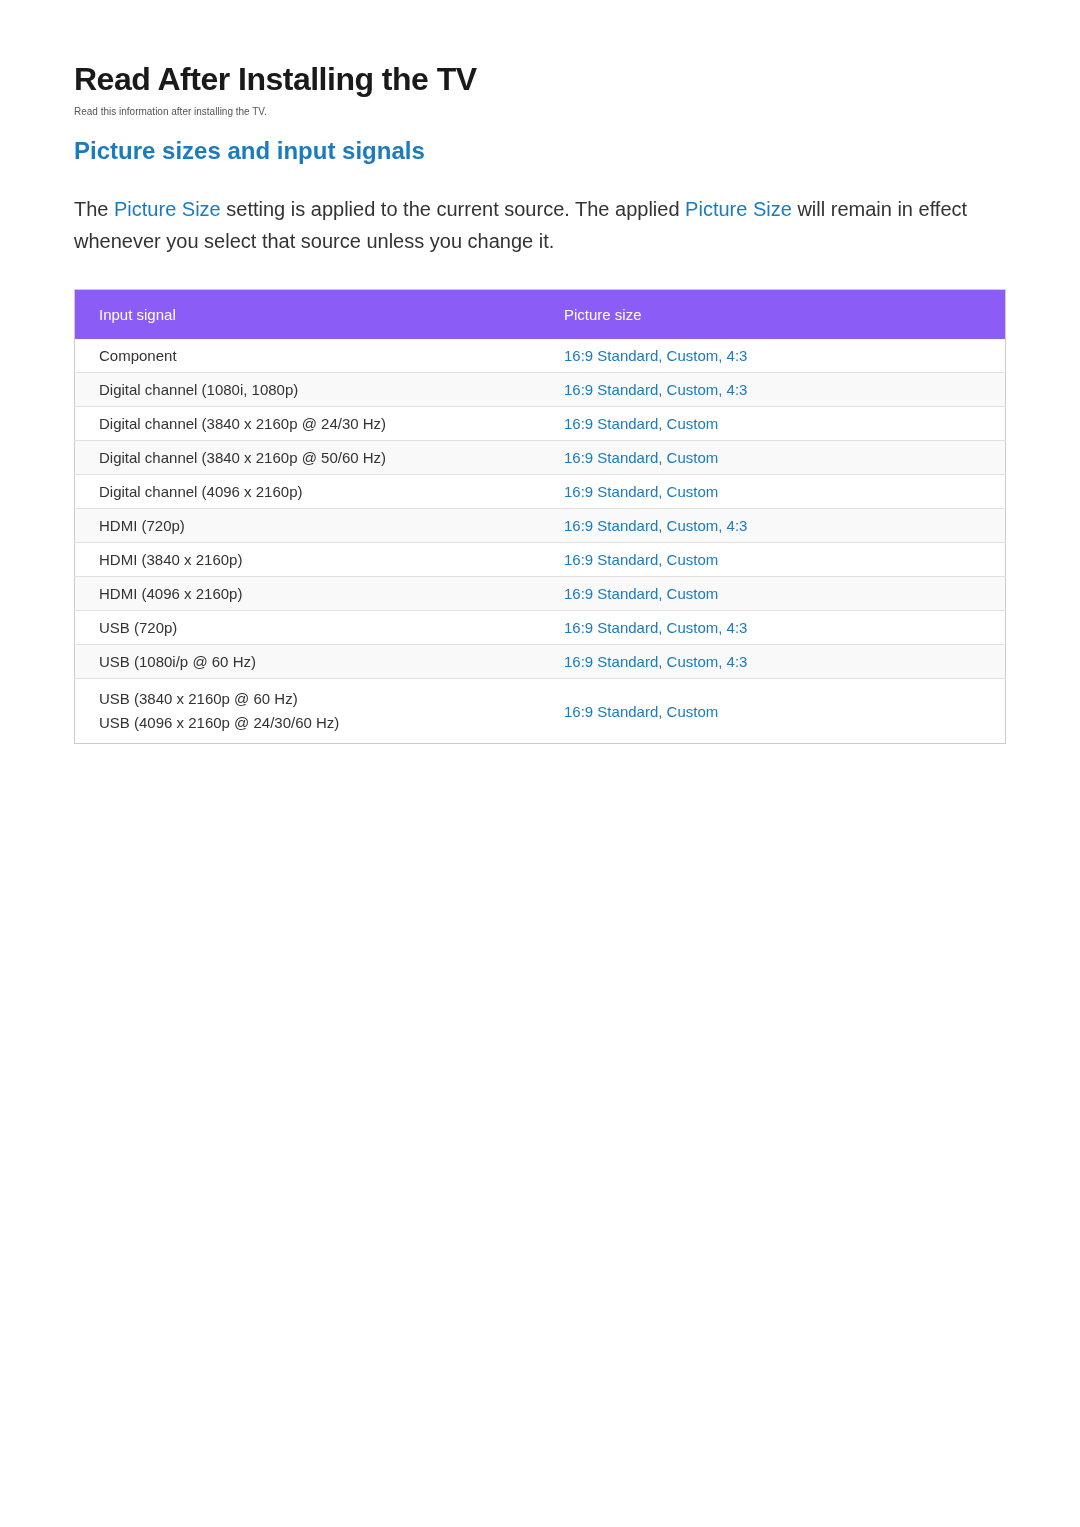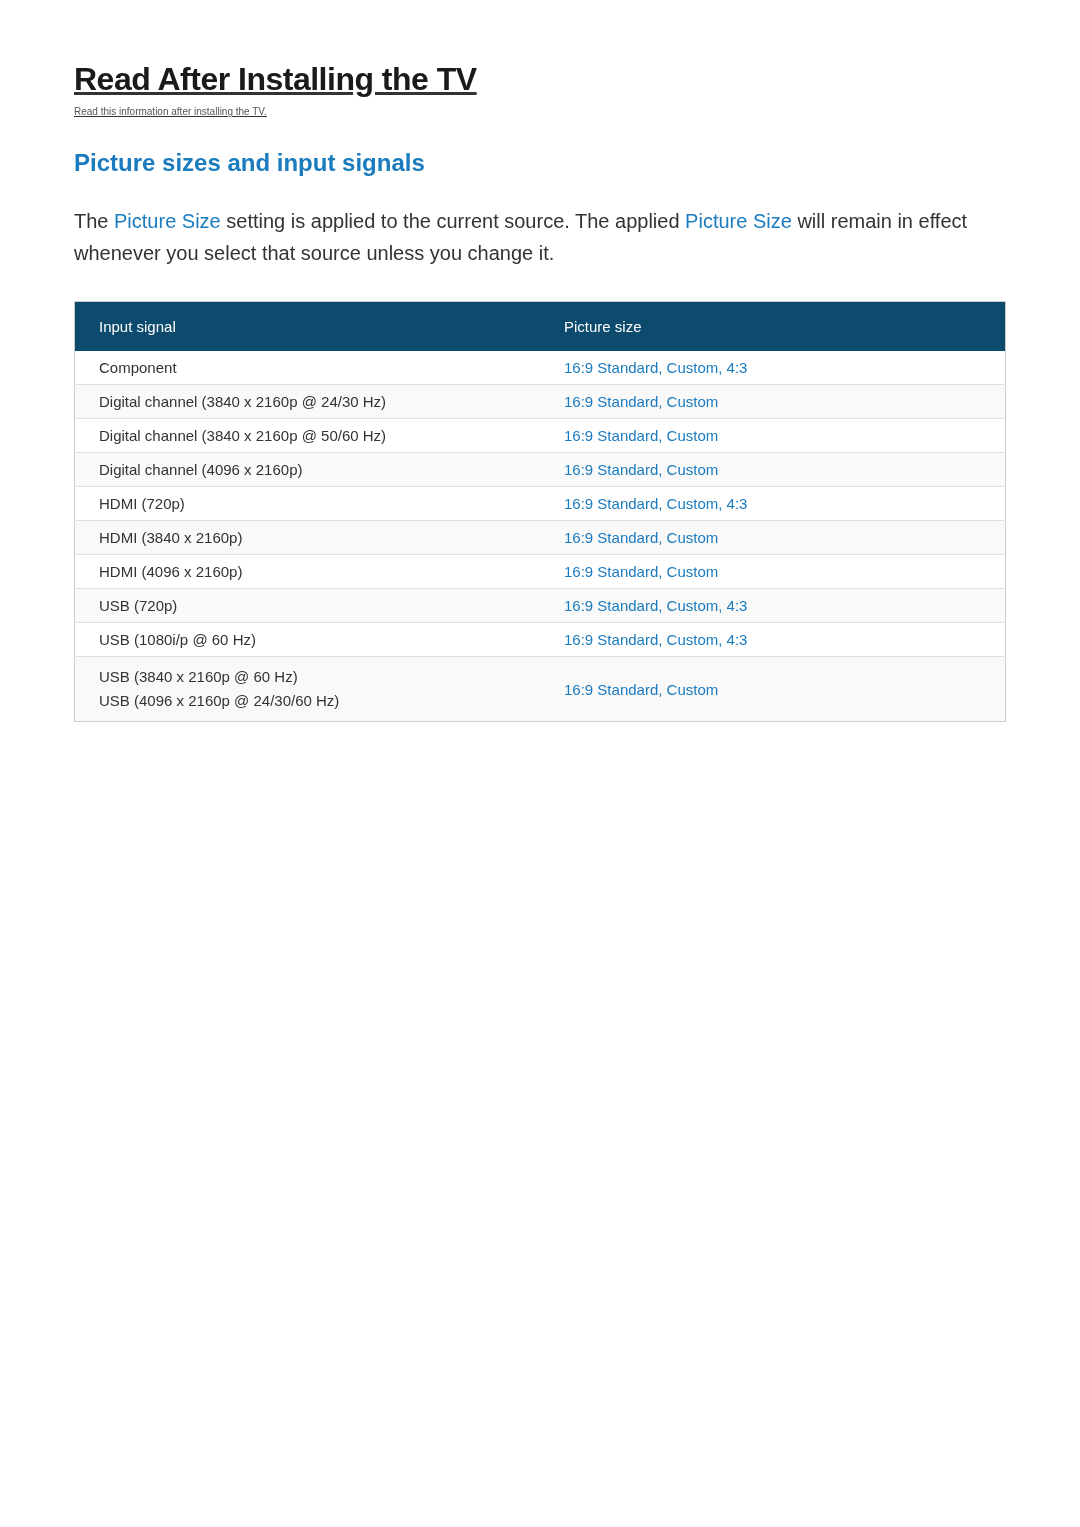--- a/index.html
+++ b/index.html
@@ -12,22 +12,21 @@
       background-color: #ffffff;
       font-family: 'Segoe UI', Arial, sans-serif;
       font-size: 16px;
       color: #333333;
       width: 1080px;
       min-height: 1527px;
       padding: 60px 74px 80px 74px;
     }
 
     .page-header {
-      margin-bottom: 32px;
-      text-decoration: underline;
+      margin-bottom: 20px;
     }
 
     .main-title {
       font-size: 32px;
       font-weight: 700;
       color: #1a1a1a;
       letter-spacing: -0.5px;
       margin-bottom: 8px;
       line-height: 1.2;
     }
@@ -58,21 +57,21 @@
       font-weight: 500;
     }
 
     .data-table {
       width: 100%;
       border-collapse: collapse;
       border: 1px solid #cccccc;
     }
 
     .data-table thead tr {
-      background-color: #0c4a6e;
+      background-color: #8b5cf6;
       color: #ffffff;
     }
 
     .data-table thead th {
       padding: 16px 24px;
       font-size: 15px;
       font-weight: 500;
       text-align: left;
     }
 
@@ -140,20 +139,24 @@
       <th>Input signal</th>
       <th>Picture size</th>
     </tr>
   </thead>
   <tbody id="table-body">
   <tr>
         <td>Component</td>
         <td>16:9 Standard, Custom, 4:3</td>
       </tr>
       <tr>
+        <td>Digital channel (1080i, 1080p)</td>
+        <td>16:9 Standard, Custom, 4:3</td>
+      </tr>
+      <tr>
         <td>Digital channel (3840 x 2160p @ 24/30 Hz)</td>
         <td>16:9 Standard, Custom</td>
       </tr>
       <tr>
         <td>Digital channel (3840 x 2160p @ 50/60 Hz)</td>
         <td>16:9 Standard, Custom</td>
       </tr>
       <tr>
         <td>Digital channel (4096 x 2160p)</td>
         <td>16:9 Standard, Custom</td>

